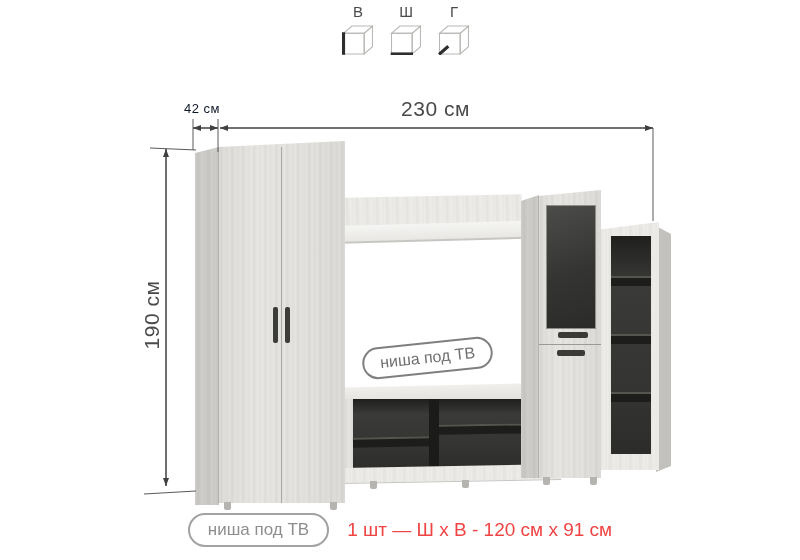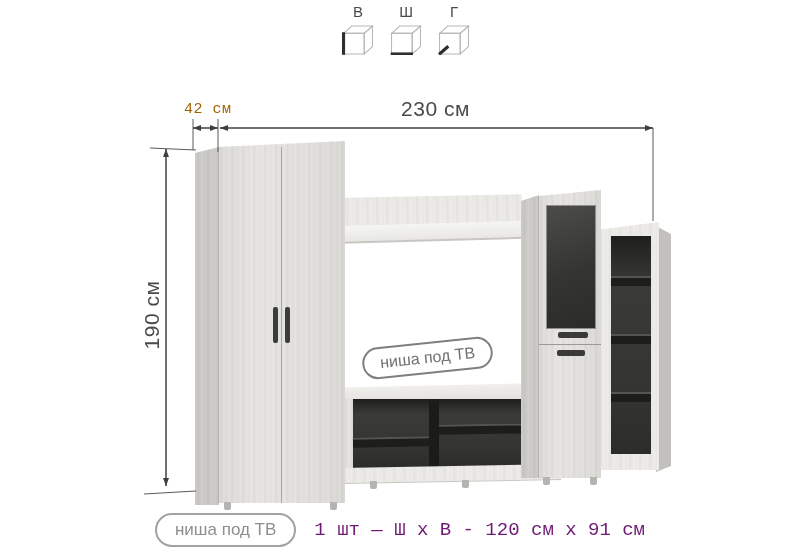--- a/index.html
+++ b/index.html
@@ -12,21 +12,21 @@
       linear-gradient(90deg,rgba(0,0,0,0.04),rgba(0,0,0,0) 30%,rgba(0,0,0,0.02) 70%,rgba(0,0,0,0.05)),
       repeating-linear-gradient(90deg,#e7e6e2 0px,#dddcd8 2px,#e7e6e2 5px,#e2e1dd 8px,#e9e8e4 11px);}
   .wood-side{background:
       repeating-linear-gradient(90deg,#cfcecb 0px,#c4c3bf 3px,#cfcecb 7px,#c9c8c4 10px);}
   .wood-lite{background:
       repeating-linear-gradient(90deg,#efeeeb 0px,#e4e3df 3px,#edecE9 7px,#e8e7e3 10px);}
   .dark-int{background:linear-gradient(180deg,#1f1f1d,#3a3a38 22%,#343432 70%,#2c2c2a);}
 
   
   .dim-label{color:#4a4a4a;letter-spacing:0.5px;}
-  .dim-small{font-size:15px;color:#a16207;font-family:Liberation Mono, monospace;}
+  .dim-small{font-size:13px;color:#0f172a;}
   .dim-big{font-size:21px;}
 
   
   .legend{display:flex;gap:12px;}
   .legend-item{display:flex;flex-direction:column;align-items:center;width:36px;}
   .legend-item .lbl{font-size:15px;color:#4a4a4a;margin-bottom:4px;}
 
   
   .handle-v{position:absolute;width:5px;height:36px;background:#3c3c3a;border-radius:2px;}
   .handle-h{position:absolute;height:6px;background:#3a3a38;border-radius:2px;}
@@ -34,21 +34,21 @@
   .shelf-dark{position:absolute;height:8px;background:#1d1d1b;border-top:2px solid #55554f;}
 
   .niche-pill{position:absolute;left:362px;top:342px;transform:rotate(-6deg);
       border:2px solid #7f7f7f;border-radius:999px;padding:5px 16px;
       color:#6f6f6f;font-size:16px;white-space:nowrap;background:rgba(255,255,255,0.6);}
 
   .caption{position:absolute;left:0;top:513px;width:800px;display:flex;
       justify-content:center;align-items:center;gap:18px;}
   .caption .pill{border:2px solid #a2a2a2;border-radius:999px;padding:5px 18px;
       color:#8e8e8e;font-size:17px;white-space:nowrap;}
-  .caption .spec{color:#701a75;font-size:19px;white-space:nowrap;font-family:Liberation Mono, monospace;}
+  .caption .spec{color:#ef4444;font-size:19px;white-space:nowrap;}
 
   svg{display:block;}
 </style>
 </head>
 <body>
 
 <div class="stage">
 
   <div class="abs legend" style="left:340px;top:3px;">
     <div class="legend-item">

